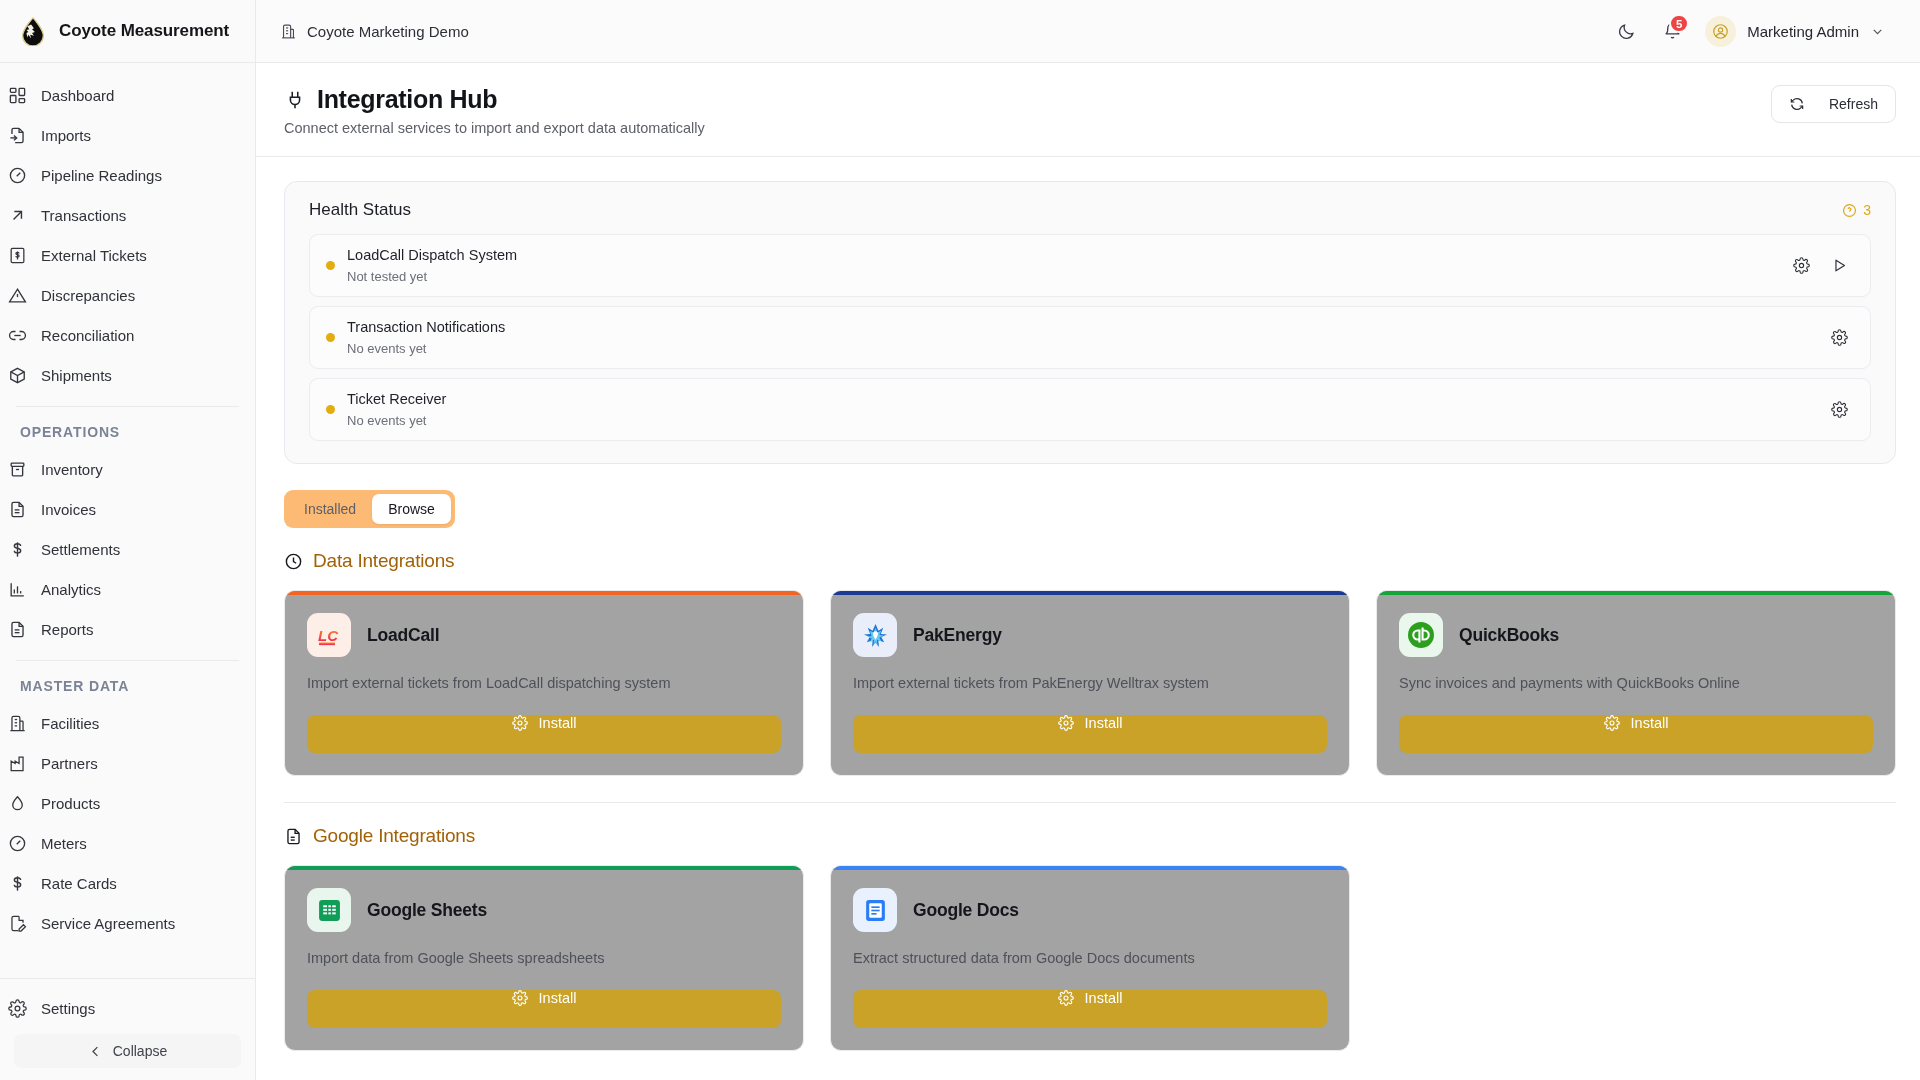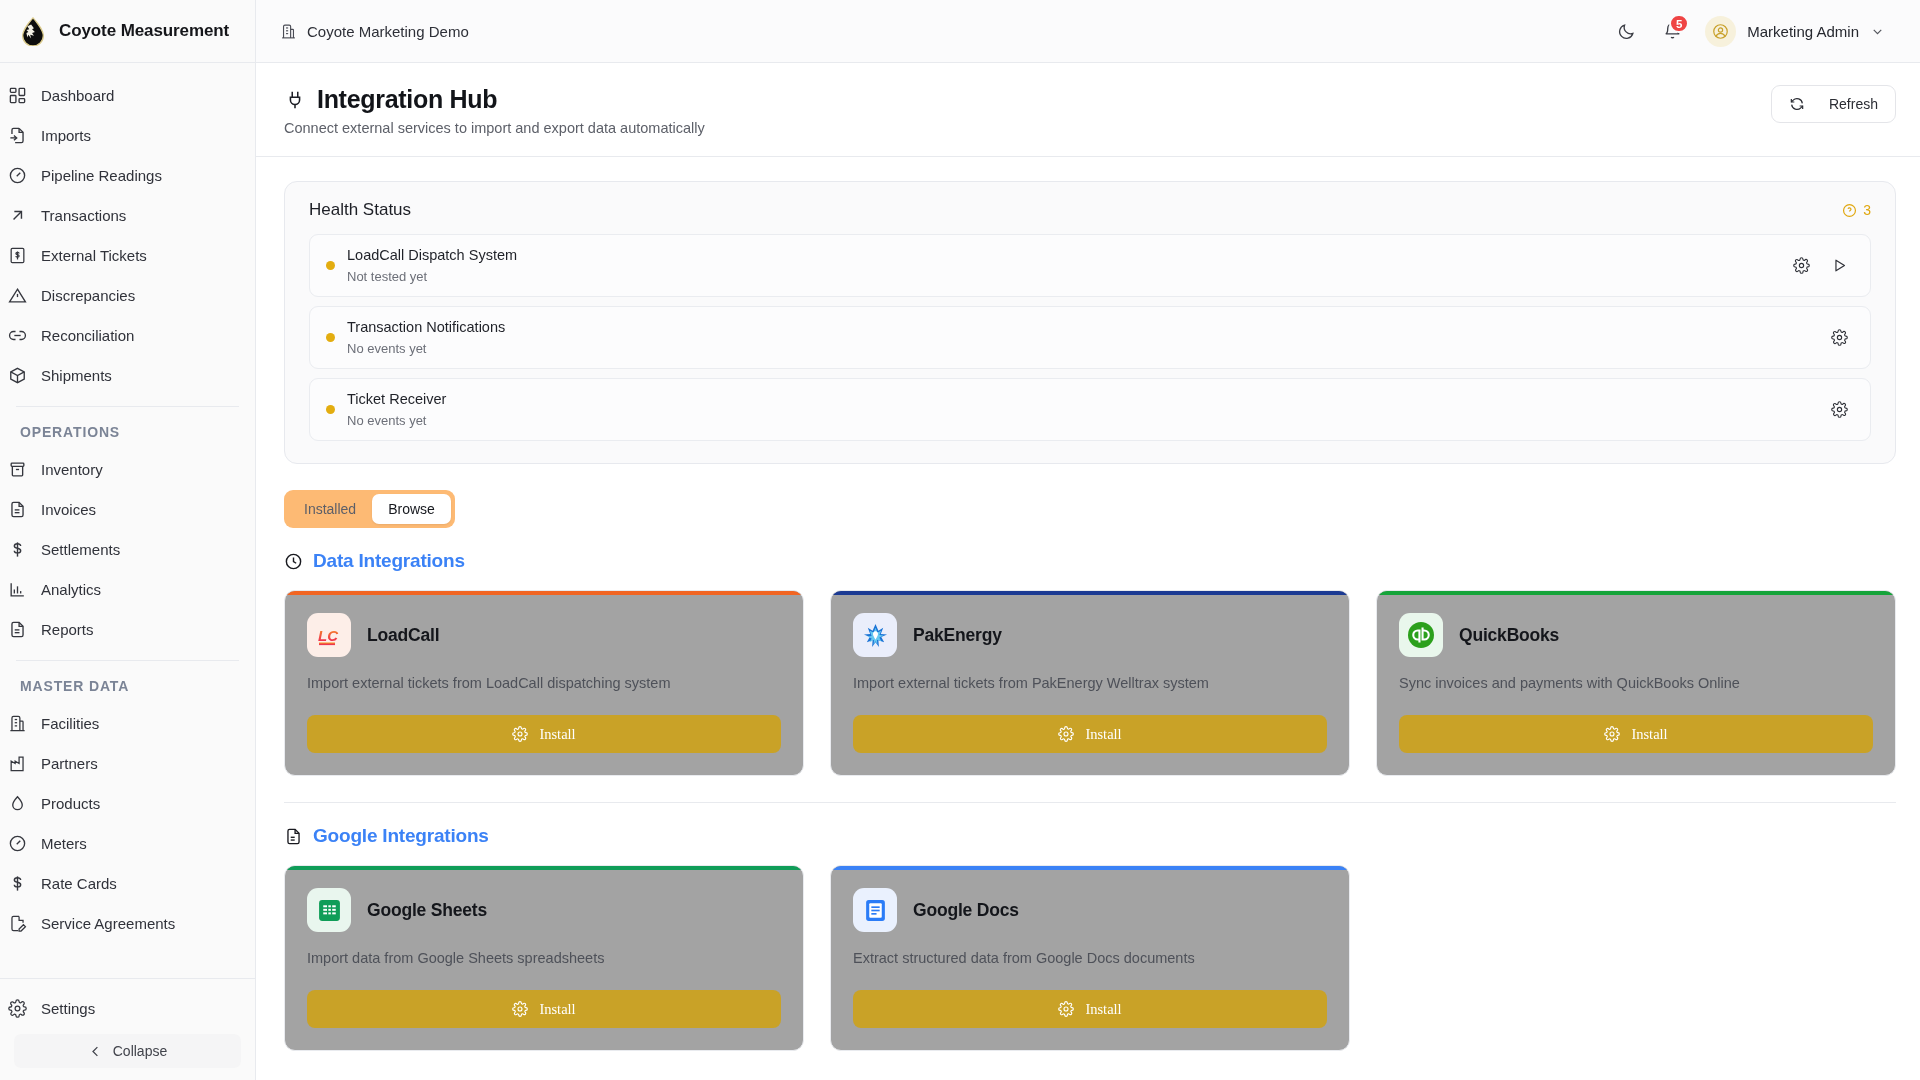--- a/index.html
+++ b/index.html
@@ -145,43 +145,43 @@
     margin-bottom: 22px;
   }
   .tab {
     font-size: 14px; color: #5c5f68; padding: 7px 16px; border-radius: 7px; cursor: pointer;
   }
   .tab.active { background: #ffffff; color: #16181e; box-shadow: 0 1px 2px rgba(0,0,0,.08); font-weight: 400; }
 
   
   .section-head { display: flex; align-items: center; gap: 10px; margin: 0 0 18px 0; }
   .section-head .ico { width: 19px; height: 19px; color: #18191f; display:block; }
-  .section-title { font-size: 19px; font-weight: 700; color: #3b82f6; letter-spacing: -0.2px; }
+  .section-title { font-size: 19px; font-weight: 400; color: #a16207; letter-spacing: -0.2px; }
   .section-divider { height: 1px; background: #e8eaee; margin: 26px 0 22px 0; }
 
   
   .grid { display: grid; grid-template-columns: repeat(3, 1fr); gap: 26px; }
   .icard {
     border: 1px solid #e9ebef; border-radius: 11px; background: #a3a3a3;
     overflow: hidden; display: flex; flex-direction: column;
   }
   .icard-accent { height: 4px; width: 100%; }
   .icard-body { padding: 18px 22px 22px 22px; display: flex; flex-direction: column; }
   .icard-head { display: flex; align-items: center; gap: 16px; }
   .logo-tile {
     width: 44px; height: 44px; border-radius: 11px; flex: none;
     display: flex; align-items: center; justify-content: center;
   }
   .icard-name { font-size: 17.5px; font-weight: 700; color: #14161b; letter-spacing: -0.2px; }
   .icard-desc { font-size: 14.5px; color: #4e5159; margin-top: 18px; }
   .install-btn {
     margin-top: 24px; height: 38px; border-radius: 8px;
     background: #c9a227; color: #ffffff;
-    display: flex; align-items: center; justify-content: center; gap: 11px;
-    font-size: 14.5px; cursor: pointer; font-family: Liberation Serif, serif;
+    display: flex; justify-content: center; gap: 11px;
+    font-size: 14.5px; cursor: pointer;
   }
   .install-btn .ico { width: 16px; height: 16px; display:block; color: #ffffff; }
 </style>
 </head>
 <body>
 
 <div class="app">
 
   <aside class="sidebar">
 

